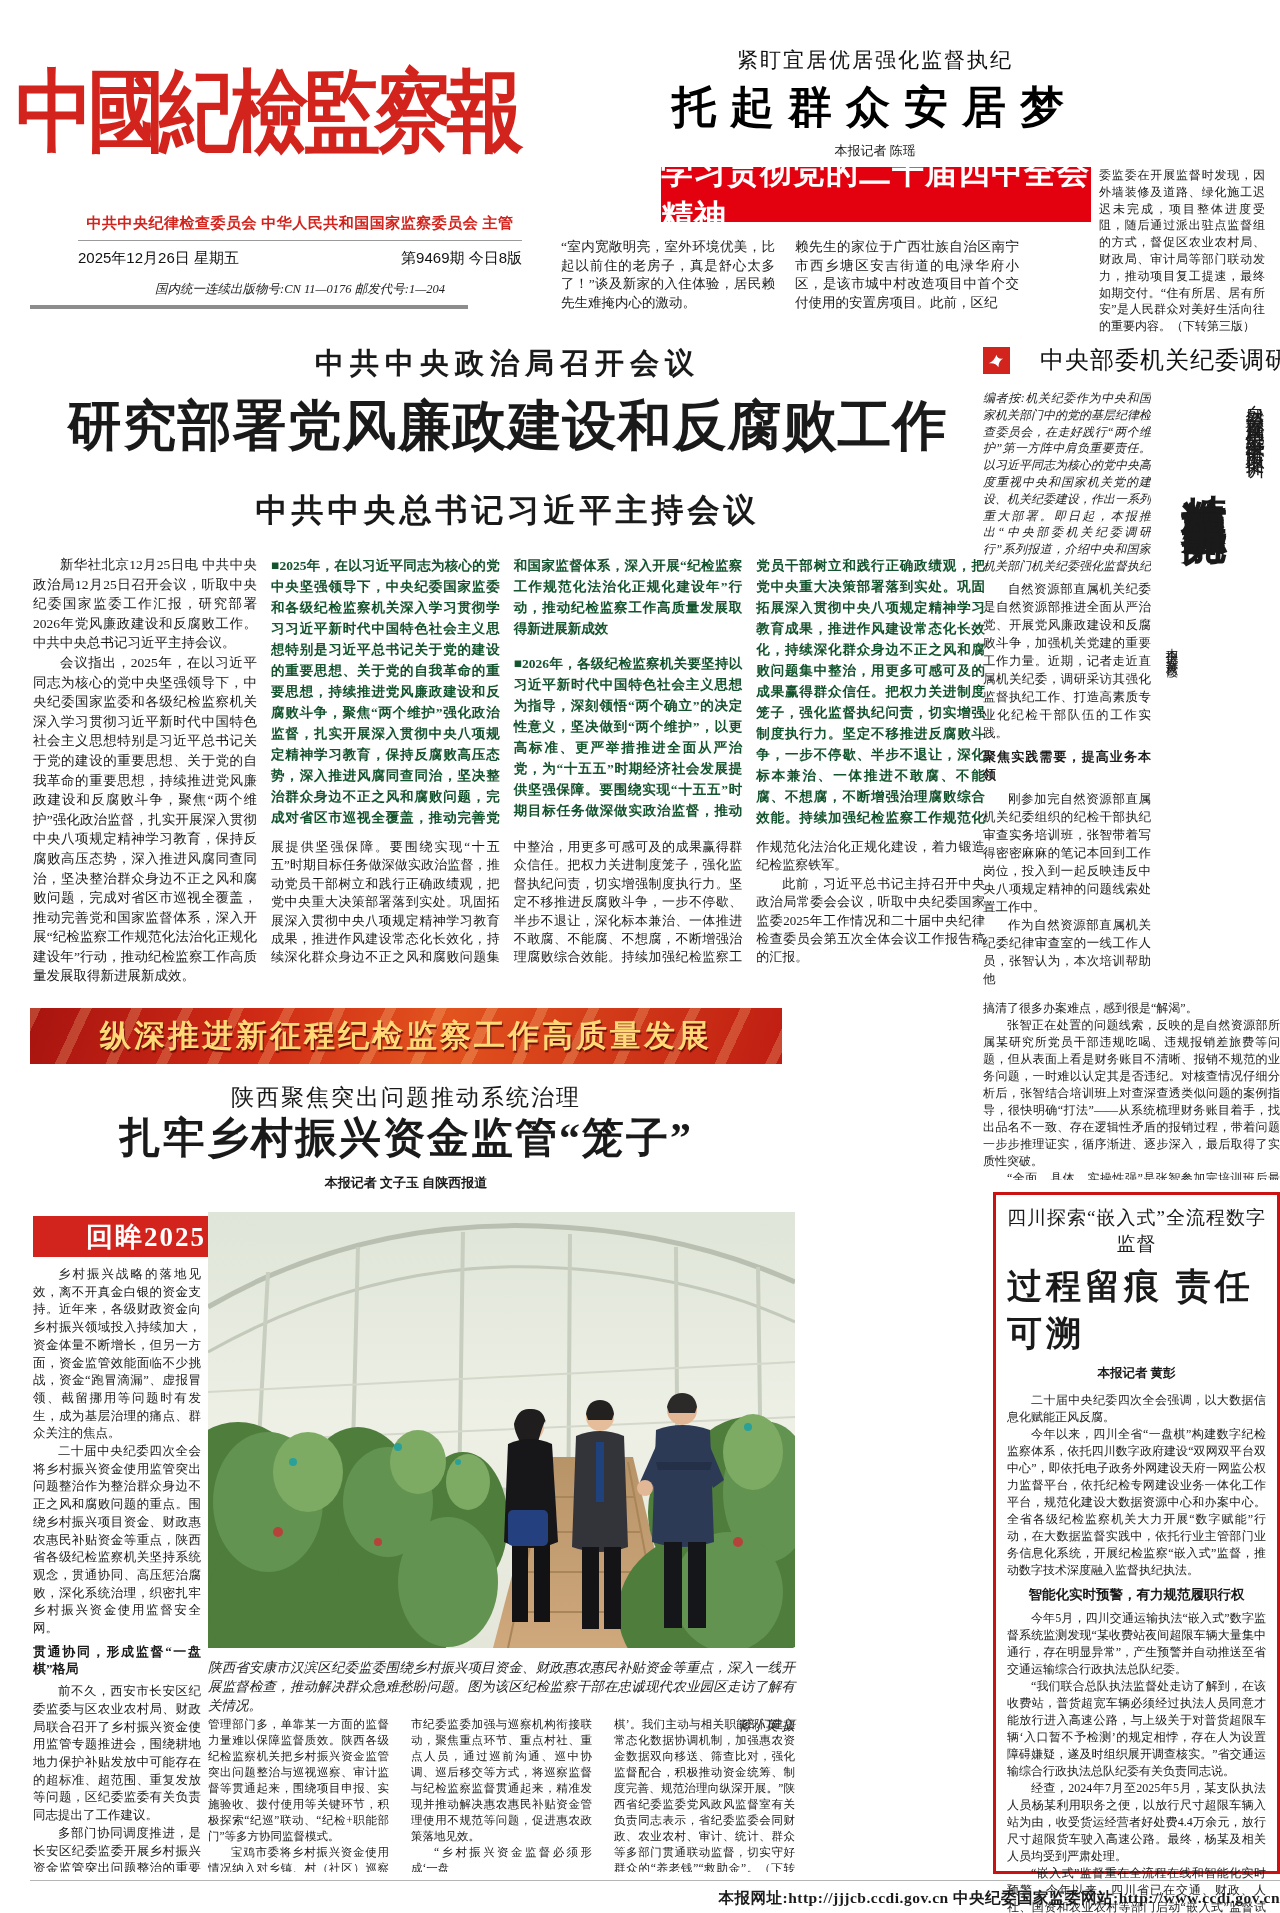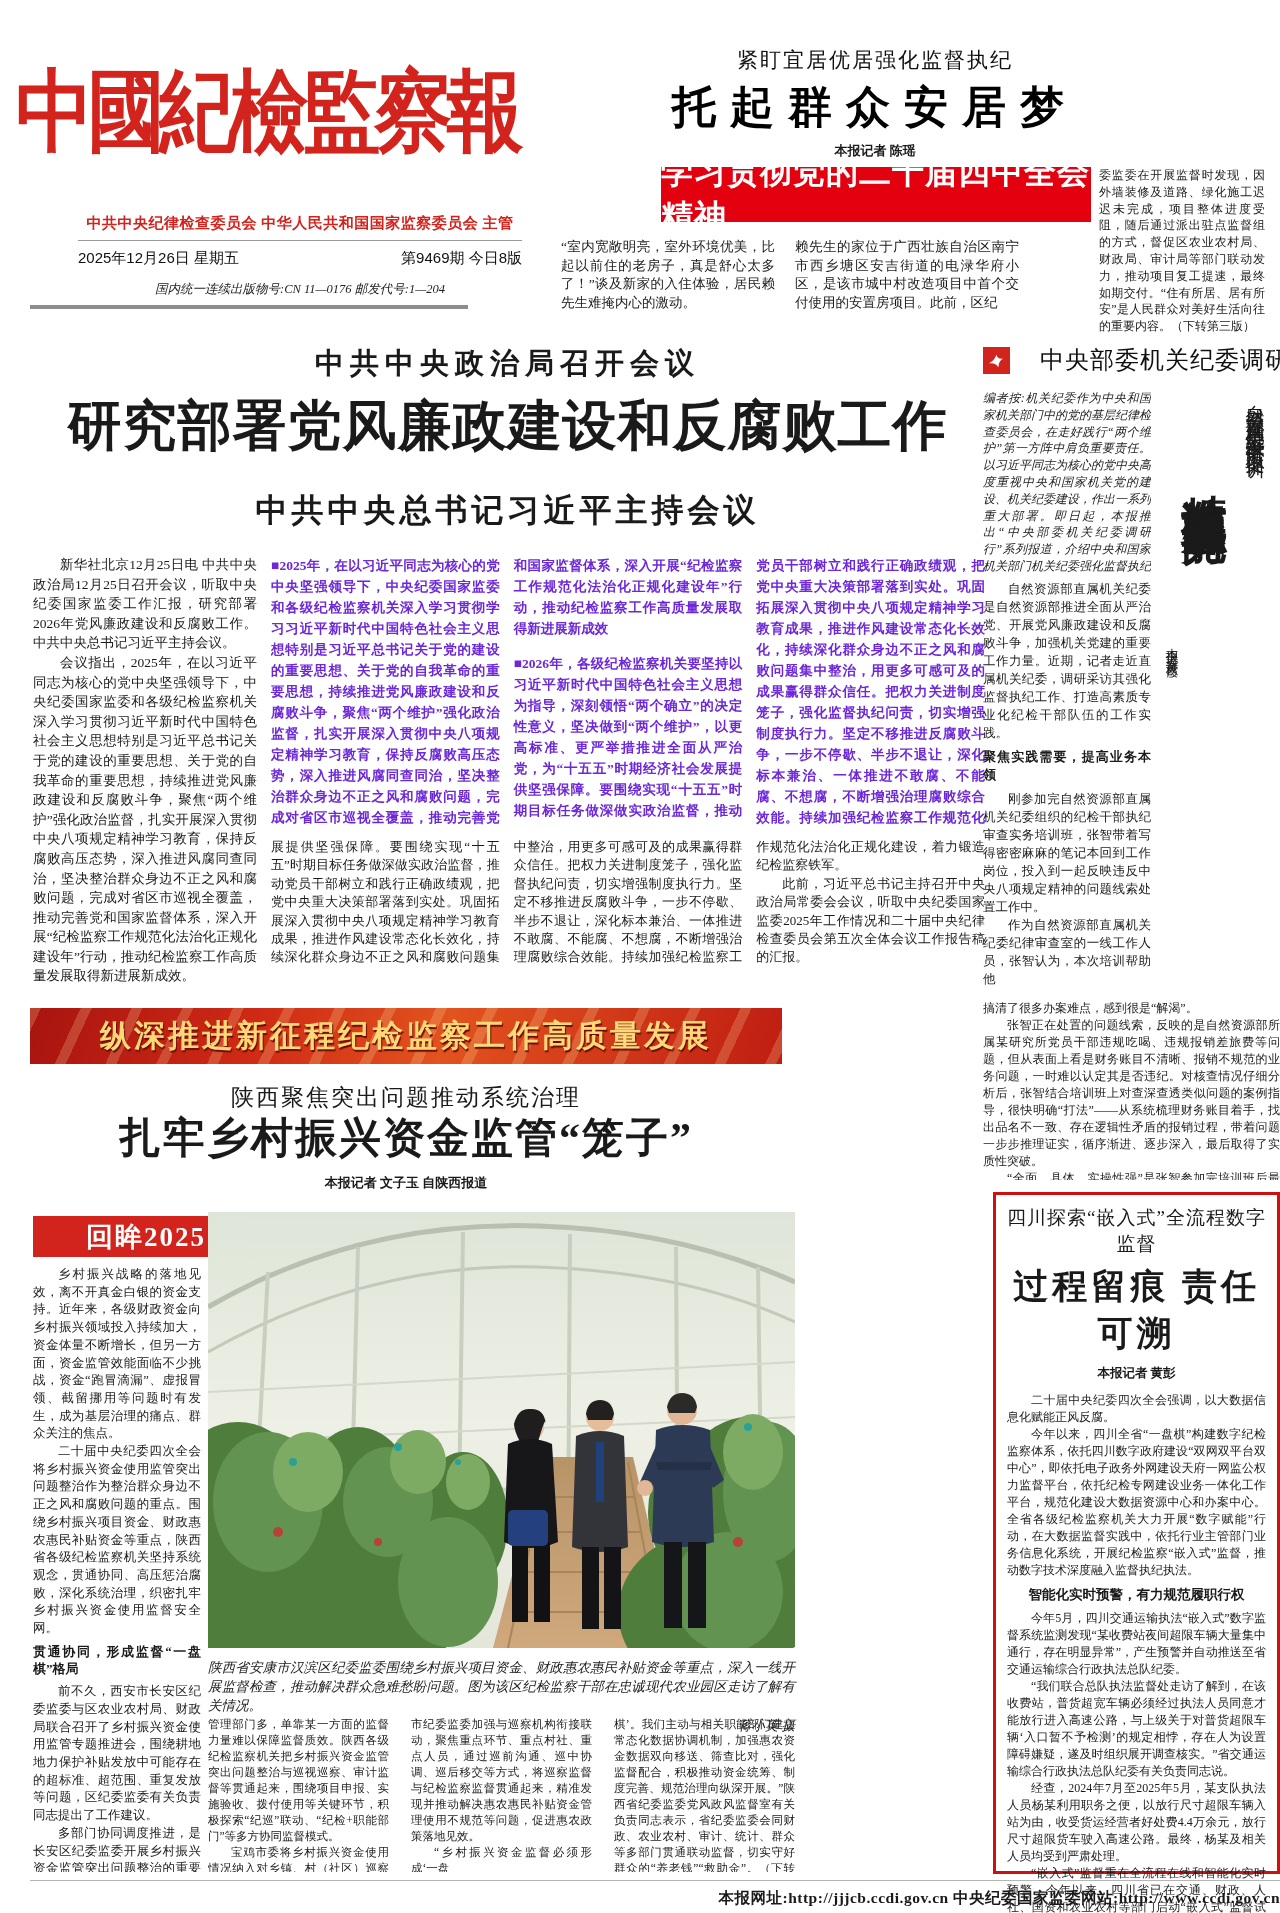--- a/index.html
+++ b/index.html
@@ -18,36 +18,36 @@
   .agency{left:78px;top:214px;width:444px;color:#d3231d;font-size:15px;letter-spacing:.5px;font-weight:bold;}
   .rule1{left:78px;top:240px;width:444px;height:1px;background:#9a9a9a;}
   .dateline{left:78px;top:249px;width:444px;display:flex;justify-content:space-between;font-size:15px;color:#111;}
   .serial{left:78px;top:281px;width:444px;font-size:12.5px;font-style:italic;color:#222;}
   .rule-thick{left:30px;top:305px;width:438px;height:4px;background:#8d8d8d;}
 
   
   .housing{left:545px;top:40px;width:720px;height:302px;}
   .housing .kicker{left:30px;top:6px;width:600px;font-size:21px;letter-spacing:2px;color:#111;}
   .housing .headline{left:0;top:38px;width:660px;font-size:44px;font-weight:bold;letter-spacing:14px;color:#000;}
-  .housing .byline{left:0;top:102px;width:660px;font-size:13px;font-weight:bold;}
+  .housing .byline{left:0;top:102px;width:660px;font-size:13px;font-weight:normal;}
   .housing .banner{left:116px;top:127px;width:430px;height:55px;background:#e3000f;color:#fff;
     font-size:32px;font-weight:bold;letter-spacing:1px;display:flex;align-items:center;justify-content:center;}
   .housing .c1{left:16px;top:198px;width:214px;height:82px;font-size:13.5px;line-height:18.5px;overflow:hidden;}
   .housing .c2{left:250px;top:198px;width:224px;height:82px;font-size:13.5px;line-height:18.5px;overflow:hidden;}
   .housing .c3{left:554px;top:127px;width:166px;height:176px;font-size:12px;line-height:16.8px;overflow:hidden;}
 
   
   .lead{left:30px;top:340px;width:955px;height:645px;}
   .lead .kicker{left:0;top:4px;width:955px;font-size:29px;font-weight:bold;letter-spacing:6px;}
   .lead .headline{left:0;top:50px;width:955px;font-size:54px;font-weight:bold;letter-spacing:1px;white-space:nowrap;}
   .lead .subhead{left:0;top:149px;width:955px;font-size:32px;font-weight:bold;letter-spacing:4px;}
   .lead-body{left:3px;top:215px;width:952px;height:430px;display:flex;}
   .lead-c1{width:224px;margin-right:14px;font-size:13.5px;line-height:19.6px;height:430px;overflow:hidden;}
   .lead-center{flex:1;display:flex;flex-direction:column;}
-  .red-region{height:283px;overflow:hidden;column-count:3;column-gap:14px;color:#6d28d9;
+  .red-region{height:283px;overflow:hidden;column-count:3;column-gap:14px;color:#14532d;
     font-size:13.5px;line-height:21px;font-weight:bold;text-align:justify;}
   .red-region p{text-indent:0;margin-bottom:14px;}
   .black-region{height:147px;overflow:hidden;column-count:3;column-gap:14px;font-size:13px;line-height:18.4px;text-align:justify;}
 
   
   .col-head{left:983px;top:345px;width:297px;height:30px;display:flex;align-items:center;gap:24px;}
   .col-logo{width:27px;height:27px;background:#d3231d;margin-right:6px;display:flex;align-items:center;justify-content:center;flex:none;}
   .col-head .t{font-size:24px;letter-spacing:1px;color:#111;white-space:nowrap;}
   .editor-note{left:983px;top:390px;width:168px;height:182px;font-size:12px;line-height:16.8px;font-style:italic;color:#222;overflow:hidden;}
   .r-narrow{left:983px;top:580px;width:168px;height:414px;font-size:12.5px;line-height:18px;overflow:hidden;}
@@ -77,21 +77,21 @@
   
   .photo{left:208px;top:1212px;width:587px;height:436px;overflow:hidden;background:#e9ece3;}
   .caption{left:208px;top:1658px;width:587px;font-size:13.5px;line-height:19px;font-style:italic;color:#222;}
   .credit{text-align:right;font-style:italic;font-size:13.5px;margin-top:1px;}
   .bottom-cols{left:208px;top:1716px;width:587px;height:156px;display:flex;gap:22px;}
   .bcol{width:186px;font-size:11.5px;line-height:16px;overflow:hidden;text-align:justify;}
 
   
   .sichuan{left:993px;top:1192px;width:287px;height:682px;border:3px solid #cb1212;box-sizing:border-box;padding:10px 11px;}
   .sc-kicker{font-size:19px;letter-spacing:1px;text-align:center;}
-  .sc-headline{font-size:35px;font-weight:bold;letter-spacing:4px;text-align:center;margin:6px 0 8px;}
+  .sc-headline{font-size:35px;font-weight:bold;letter-spacing:4px;margin:6px 0 8px;}
   .sc-byline{font-size:12.5px;font-weight:bold;text-align:center;margin-bottom:10px;}
   .sc-body{font-size:12px;line-height:17px;text-align:justify;height:548px;overflow:hidden;}
   .sc-sub{font-weight:bold;text-align:center;font-size:13.5px;margin:7px 0;}
 
   
   .footer-rule{left:30px;top:1880px;width:1250px;height:1px;background:#b5b5b5;}
   .footer{left:0;top:1888px;width:1280px;font-size:15.5px;font-weight:bold;letter-spacing:.5px;text-align:right;}
 </style>
 </head>
 <body>

